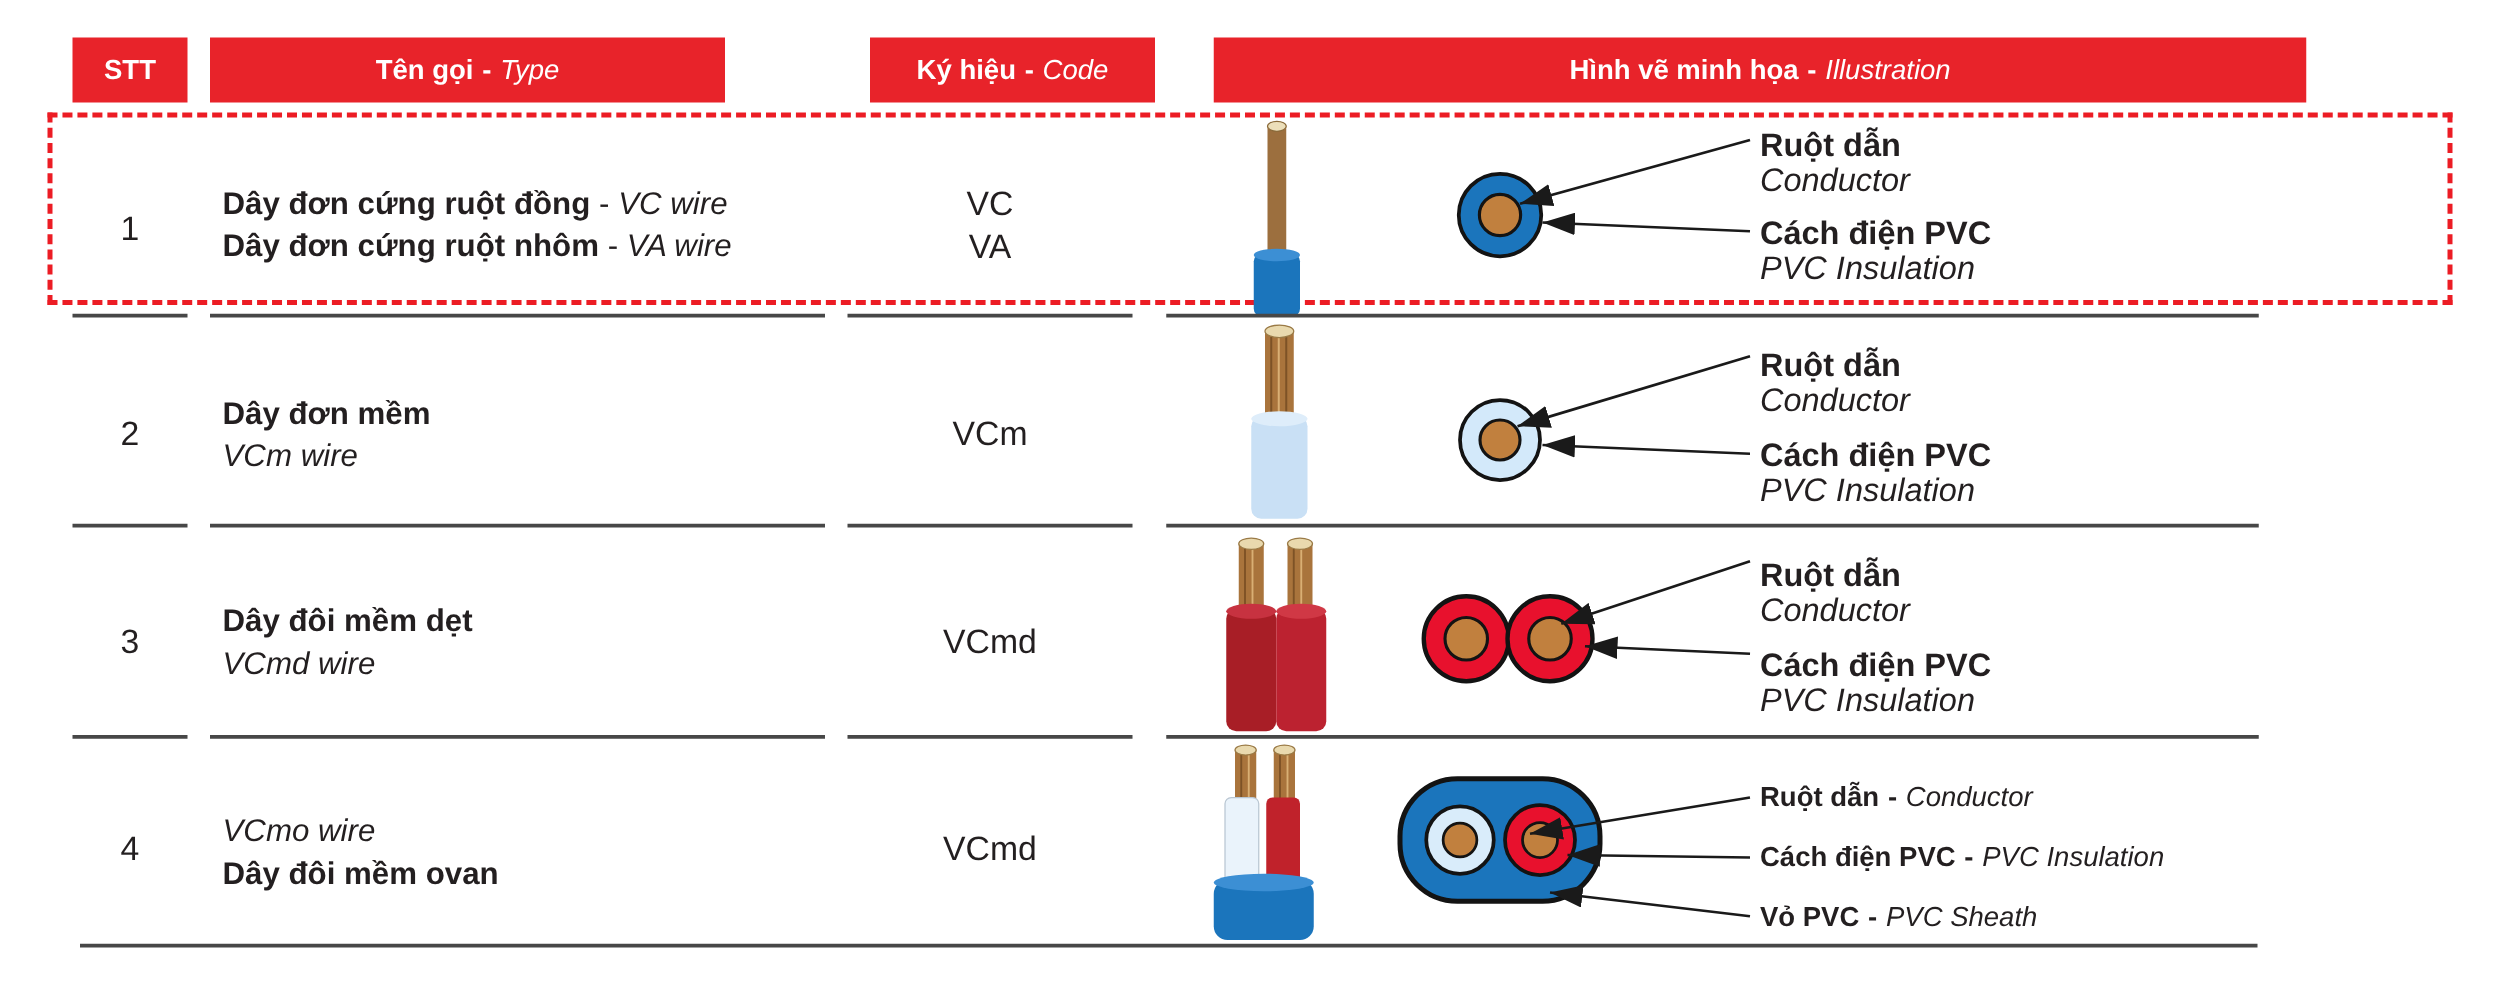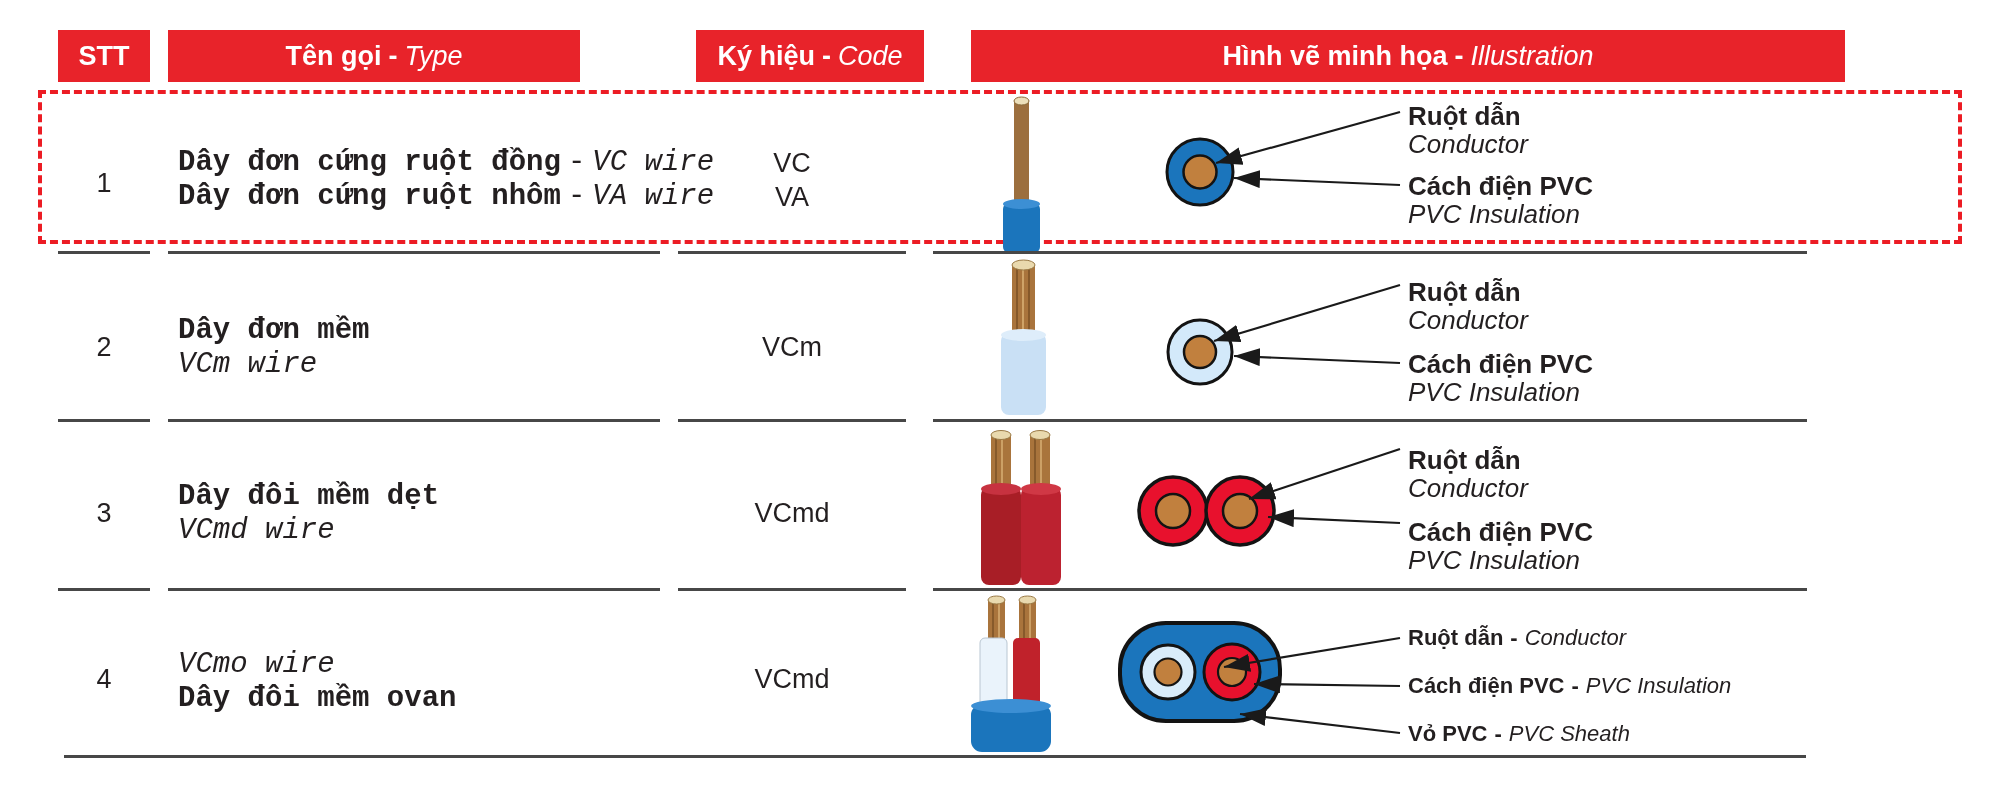--- a/index.html
+++ b/index.html
@@ -9,38 +9,38 @@
     background:#ffffff;
     font-family:"Liberation Sans", sans-serif;
     color:#231F20;
     overflow:hidden;
   }
   
   .hcell{
     position:absolute;top:30px;height:52px;
     background:#E8232A;color:#ffffff;
     display:flex;align-items:center;justify-content:center;
-    font-size:27px;white-space:nowrap;
+    font-size:22px;white-space:nowrap;
   }
   .hcell .vi{font-weight:bold;}
   .hcell .dash{font-weight:bold;margin:0 7px;}
   .hcell .en{font-style:italic;font-weight:normal;}
   
   .hl{
     position:absolute;left:38px;top:90px;width:1924px;height:154px;
     border:4px dashed #EC1C24;box-sizing:border-box;
     background:transparent;
   }
   
   .stt{
     position:absolute;left:58px;width:92px;text-align:center;
     font-size:27px;line-height:30px;
   }
   .nameblock{position:absolute;left:178px;width:500px;}
-  .nline{font-size:29px;line-height:34px;white-space:nowrap;font-family:Liberation Mono, monospace;}
+  .nline{font-size:25px;line-height:34px;white-space:nowrap;}
   .nline .vi{font-weight:bold;}
   .nline .dash{margin:0 7px;}
   .nline .en{font-style:italic;}
   .codeblock{
     position:absolute;left:678px;width:228px;text-align:center;
     font-size:27px;line-height:34px;
   }
   
   .lbl{position:absolute;left:1408px;white-space:nowrap;}
   .lbl .vi{font-weight:bold;font-size:26px;line-height:28px;}

